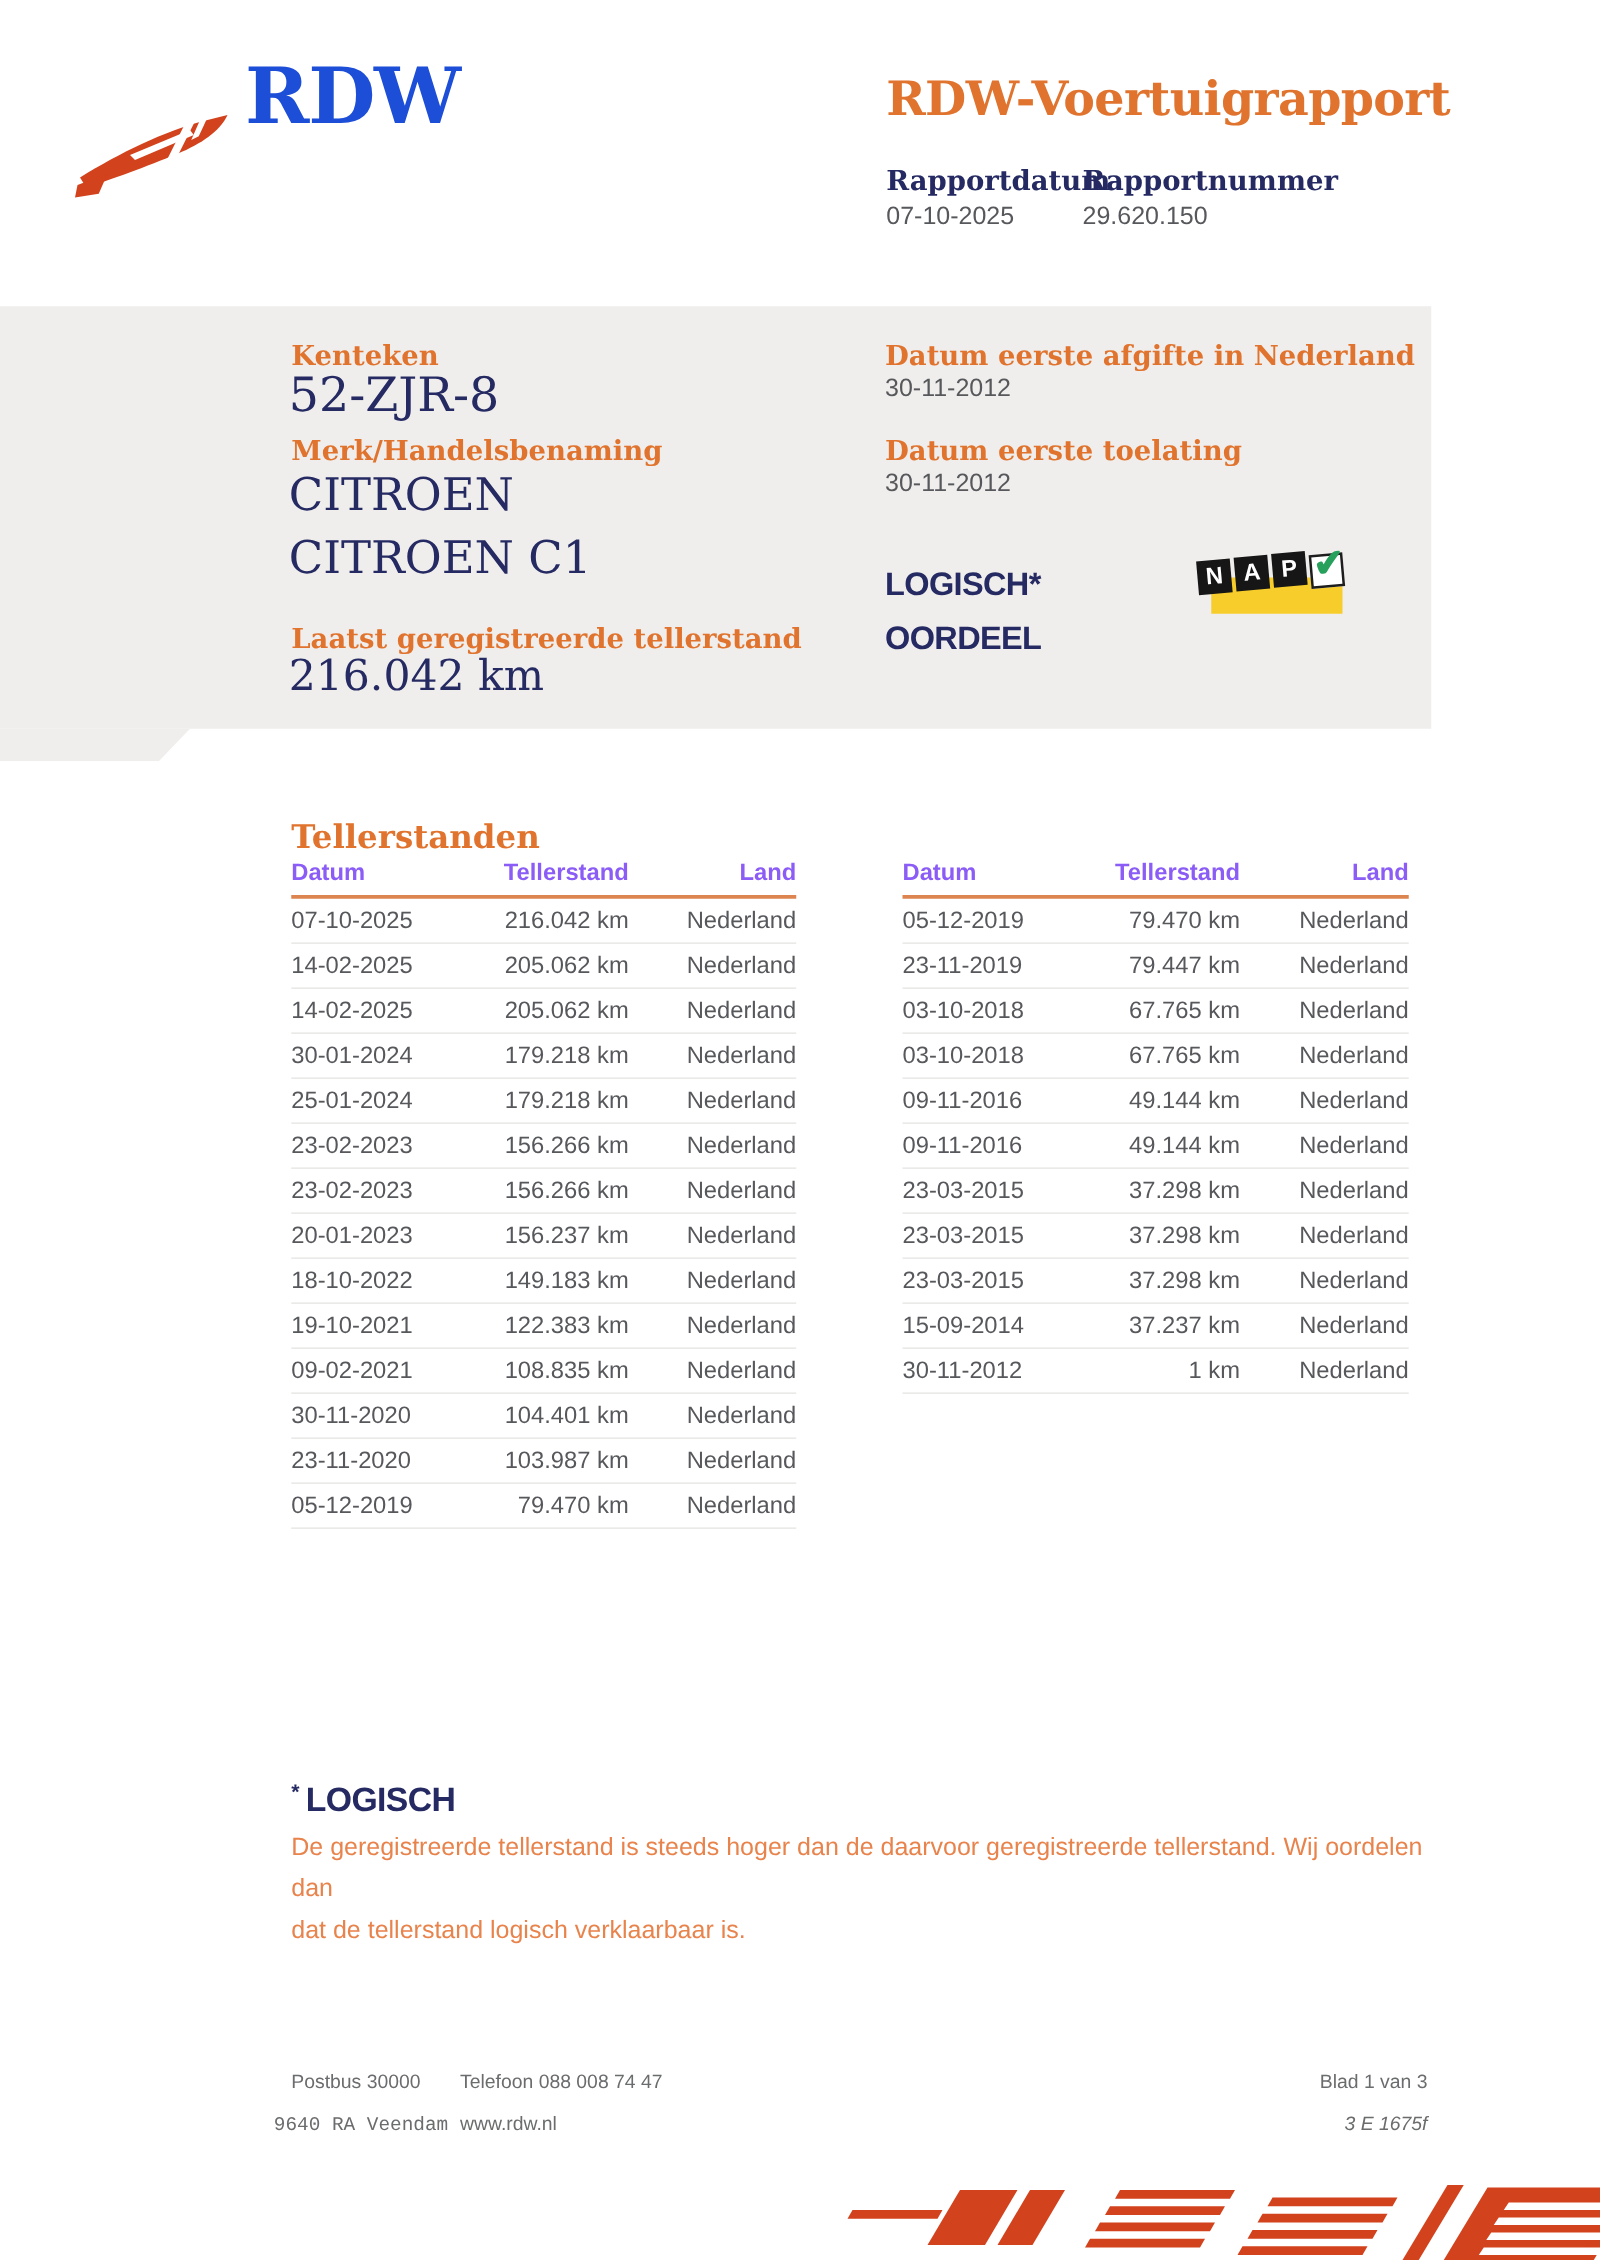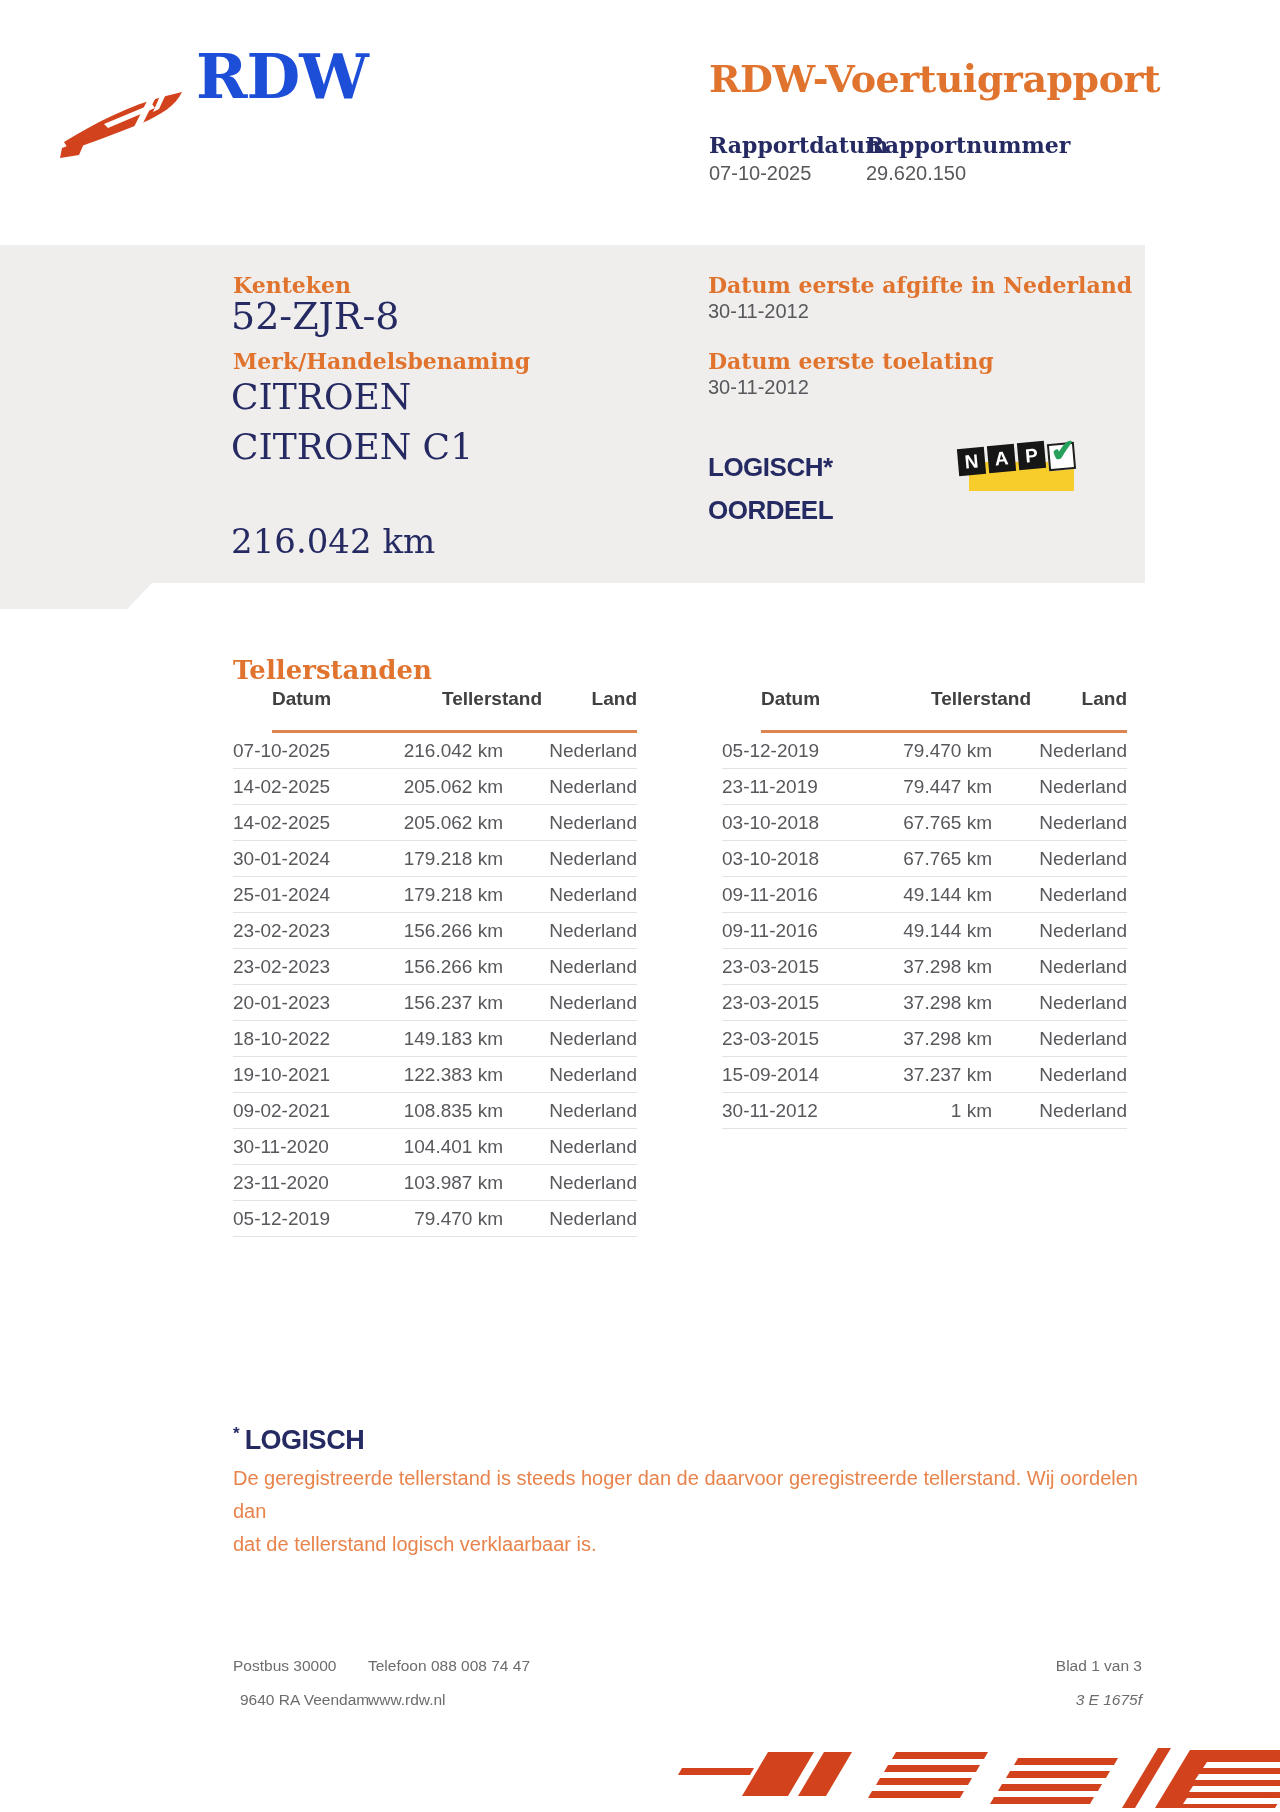--- a/index.html
+++ b/index.html
@@ -27,21 +27,21 @@
   .nap-yellow{position:absolute;left:13px;top:22px;width:105px;height:29px;background:#f6cd2b;}
   .nap-tile{position:absolute;width:27px;height:27px;background:#161616;color:#ffffff;
             font-weight:700;font-size:19px;text-align:center;line-height:27px;transform:rotate(-5deg);}
   .nap-check-tile{position:absolute;width:27px;height:27px;background:#ffffff;border:2px solid #1d1d1d;
             box-sizing:border-box;transform:rotate(-5deg);}
   .nap-check{position:absolute;left:1px;top:-12px;font-size:30px;color:#27a05c;font-weight:700;}
 
   
   .section-title{font-size:26px;font-weight:700;color:#e0742e;font-family:"DejaVu Serif",serif;}
   .mtable{width:405px;font-size:19px;color:#57585c;}
-  .thead{display:flex;font-weight:700;color:#404040;padding-bottom:20px;border-bottom:3px solid #dd8551;margin-left:39px;}
+  .thead{display:flex;font-weight:700;color:#8b5cf6;padding-bottom:6px;border-bottom:3px solid #dd8551;}
   .trow{display:flex;align-items:center;height:35px;border-bottom:1px solid #e4e3e1;}
   .c1{width:145px;text-align:left;}
   .c2{width:125px;text-align:right;}
   .c3{flex:1;text-align:right;}
 
   
   .note-star{font-size:17px;font-weight:700;color:#252a63;vertical-align:10px;margin-right:5px;}
   .note-title{font-size:27px;font-weight:700;color:#252a63;letter-spacing:-0.5px;}
   .note-text{font-size:20px;color:#e8834c;line-height:33px;width:940px;}
 
@@ -74,20 +74,21 @@
   <svg class="abs gray-tail" width="155" height="26" viewBox="0 0 155 26">
     <polygon fill="#f0eeec" points="0,0 152,0 127,26 0,26"></polygon>
   </svg>
 
   <div class="abs field-label" style="left:233px;top:272px;">Kenteken</div>
   <div class="abs big-value" style="left:231px;top:294px;font-size:38px;">52-ZJR-8</div>
 
   <div class="abs field-label" style="left:233px;top:348px;">Merk/Handelsbenaming</div>
   <div class="abs big-value" style="left:231px;top:372px;font-size:36px;line-height:50px;width:360px;">CITROEN CITROEN C1</div>
 
+  <div class="abs field-label" style="left:233px;top:498px;">Laatst geregistreerde tellerstand</div>
   <div class="abs big-value" style="left:231px;top:521px;font-size:34px;">216.042 km</div>
 
   <div class="abs field-label" style="left:708px;top:272px;">Datum eerste afgifte in Nederland</div>
   <div class="abs plain-value" style="left:708px;top:300px;">30-11-2012</div>
 
   <div class="abs field-label" style="left:708px;top:348px;">Datum eerste toelating</div>
   <div class="abs plain-value" style="left:708px;top:376px;">30-11-2012</div>
 
   <div class="abs oordeel" style="left:708px;top:446px;">
     <div>LOGISCH*</div>
@@ -253,21 +254,21 @@
 
   <div class="abs" style="left:233px;top:1424px;">
     <span class="note-star">*</span><span class="note-title">LOGISCH</span>
   </div>
   <div class="abs note-text" style="left:233px;top:1462px;">
     <div>De geregistreerde tellerstand is steeds hoger dan de daarvoor geregistreerde tellerstand. Wij oordelen dan</div>
     <div>dat de tellerstand logisch verklaarbaar is.</div>
   </div>
 
   <div class="abs foot" style="left:233px;top:1657px;">Postbus 30000</div>
-  <div class="abs foot" style="left:240px;top:1691px;">9640 RA Veendam</div>
+  <div class="abs foot" style="left:219px;top:1691px;font-family:Liberation Mono, monospace;">9640 RA Veendam</div>
   <div class="abs foot" style="left:368px;top:1657px;">Telefoon 088 008 74 47</div>
   <div class="abs foot" style="left:368px;top:1691px;">www.rdw.nl</div>
   <div class="abs foot foot-right" style="left:950px;top:1657px;">Blad 1 van 3</div>
   <div class="abs foot foot-right" style="left:950px;top:1691px;font-style:italic;">3 E 1675f</div>
 
   <svg class="abs" style="left:650px;top:1748px;" width="650" height="64" viewBox="0 0 650 64">
     <g fill="#d2421c">
       <polygon points="32,20 104,20 100,27 28,27"></polygon>
       <polygon points="118,4 202,4 176,48 92,48"></polygon>
       <polygon points="246,4 338,4 334,11 242,11"></polygon>

